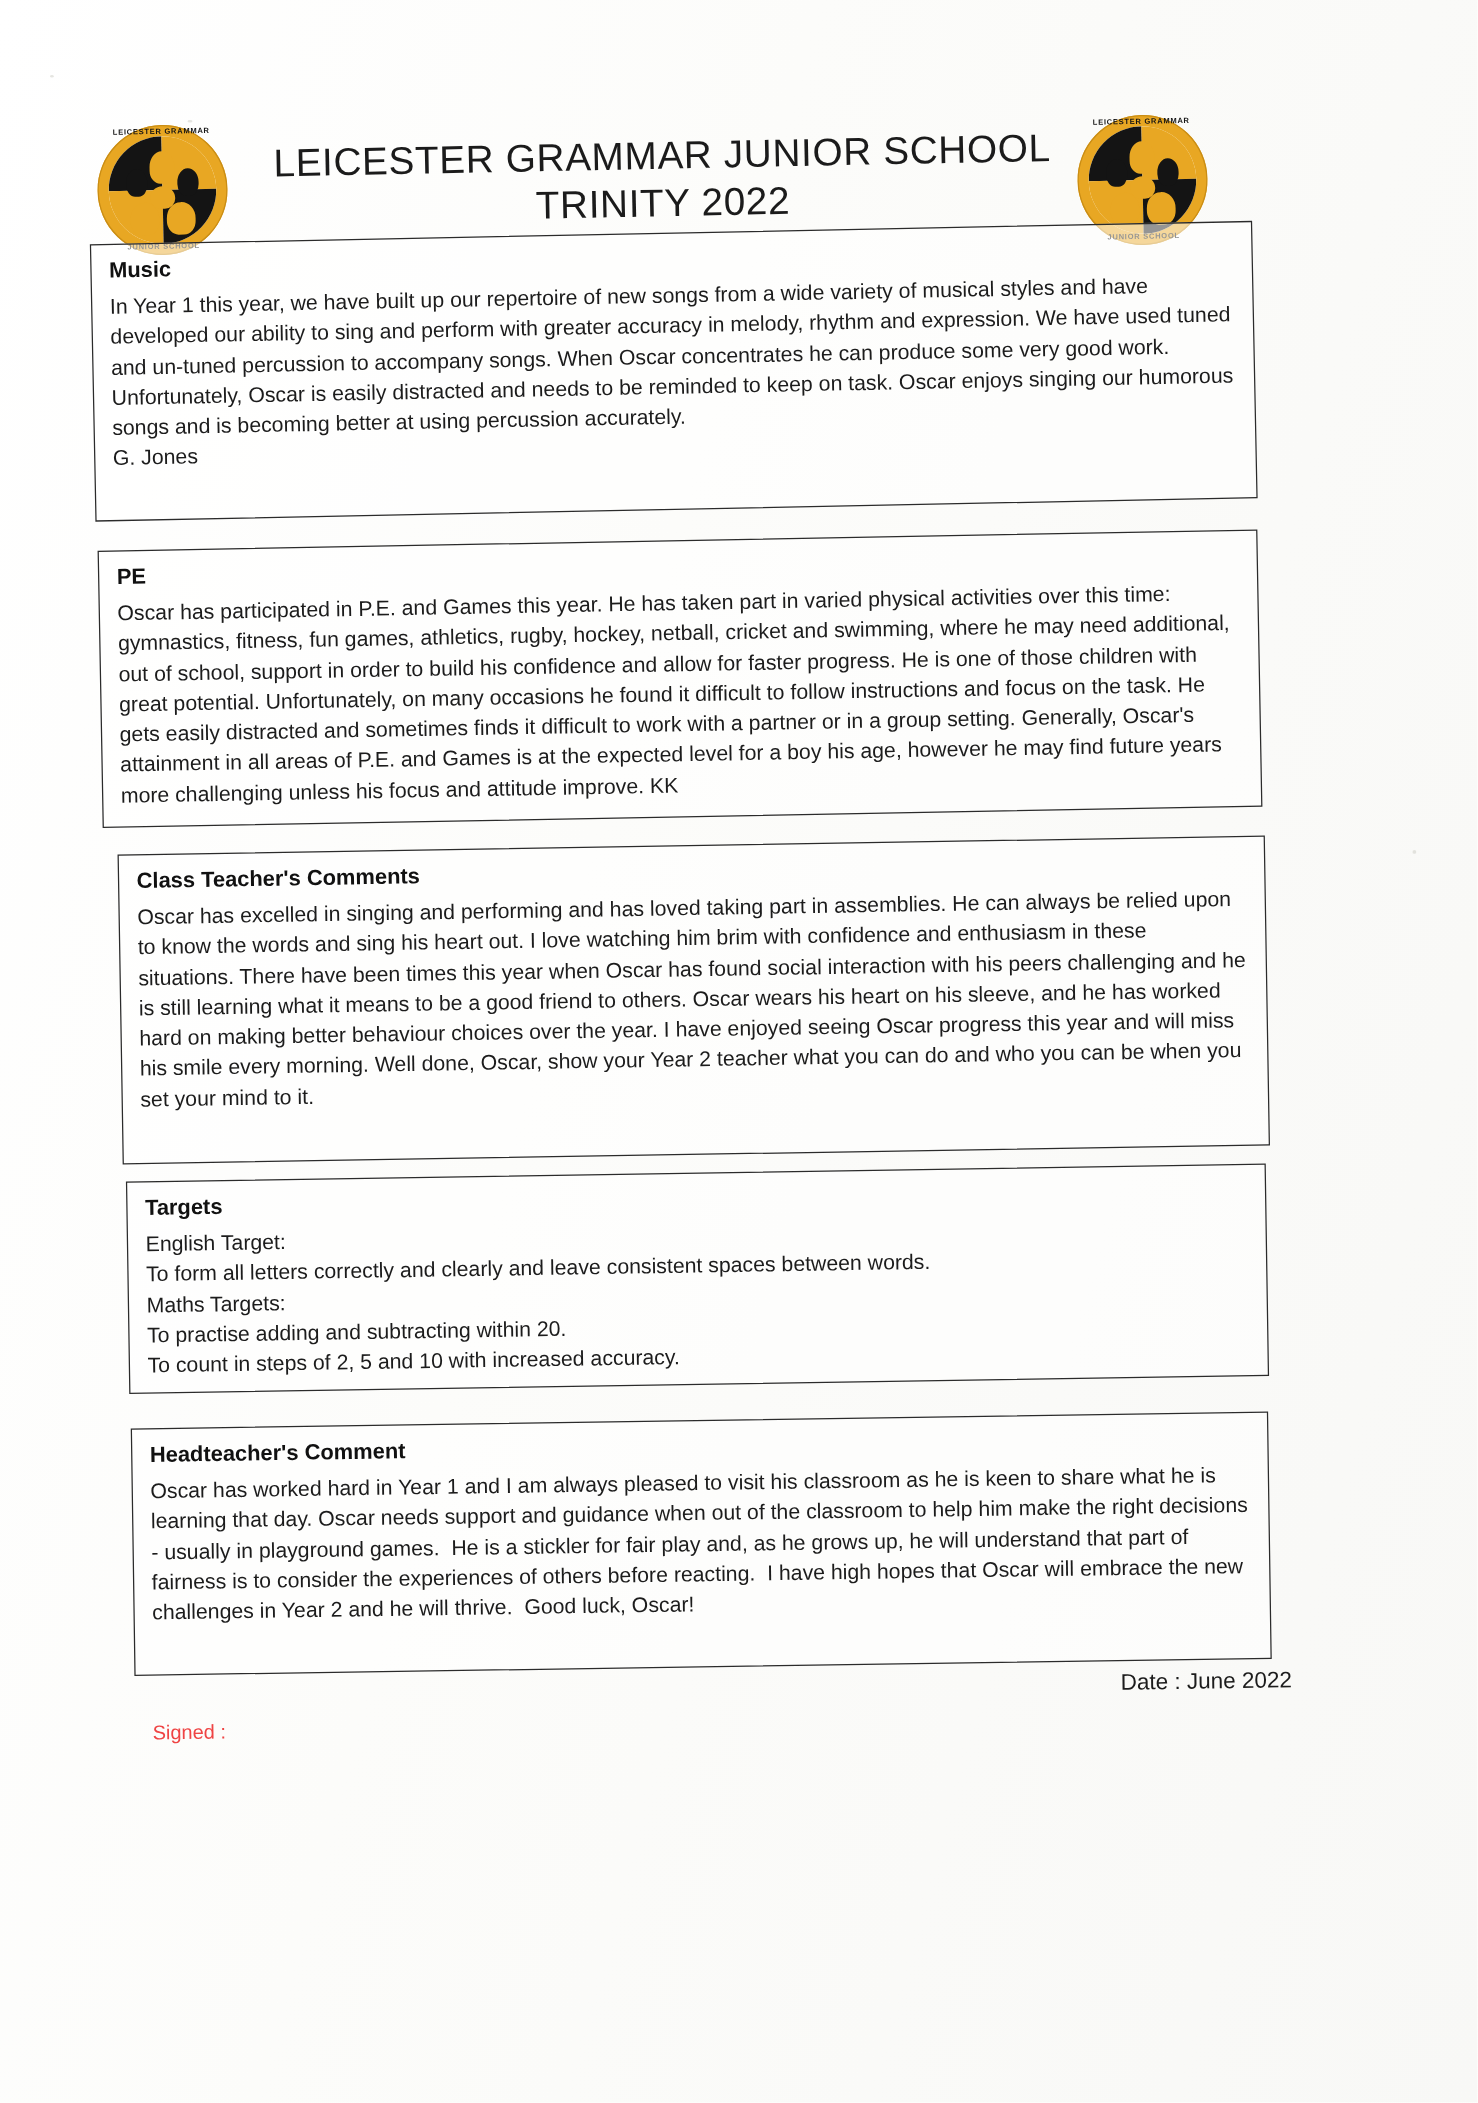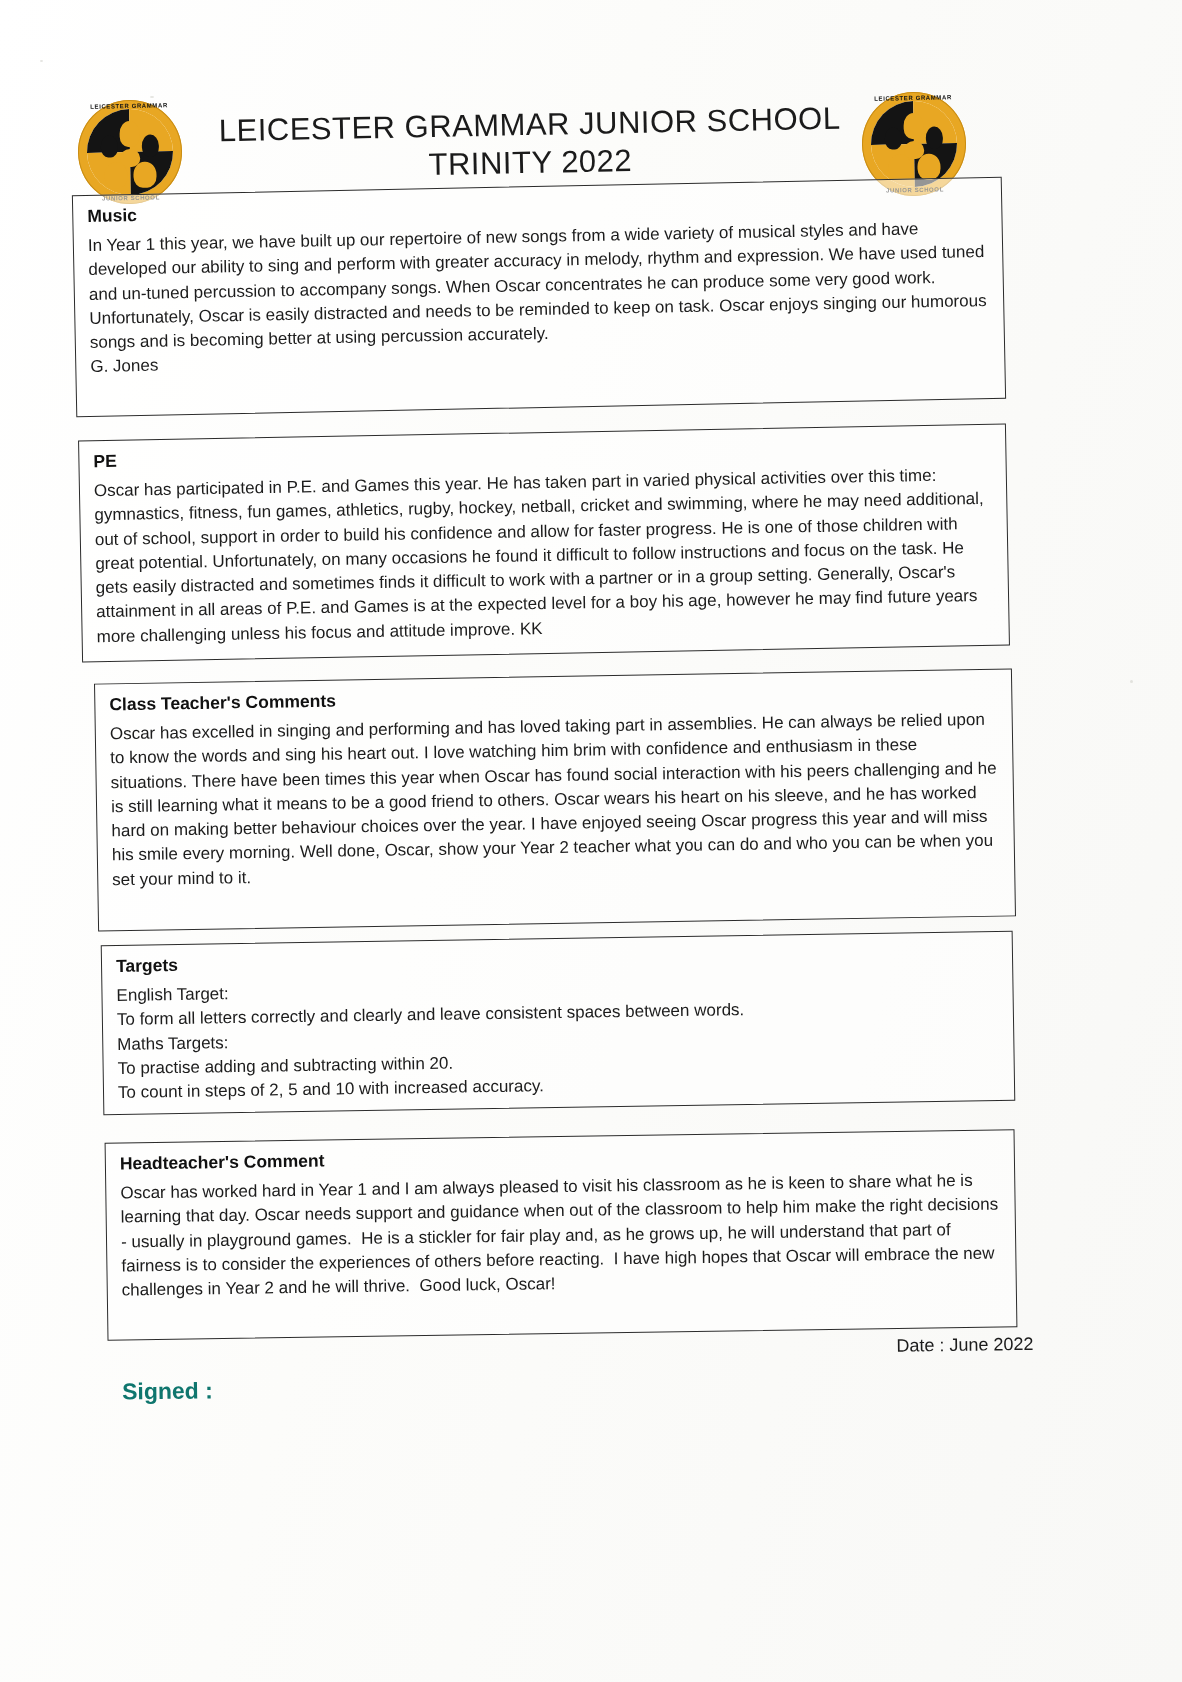--- a/index.html
+++ b/index.html
@@ -150,23 +150,22 @@
     position: absolute;
     right: 148px;
     top: 0;
     font-size: 18px;
     color: #1c1c1c;
   }
   .signed-line {
     position: absolute;
     left: 122px;
     top: 32px;
-    font-size: 23px;
-    color: #0f766e;
-    font-weight: bold;
+    font-size: 16px;
+    color: #ef4444;
   }
 
   
   .speck {
     position: absolute;
     background: #cfcfc9;
     border-radius: 50%;
     opacity: 0.55;
   }
 </style>

